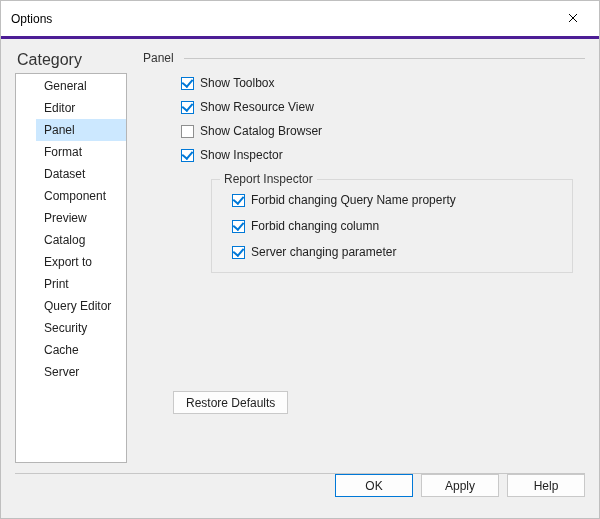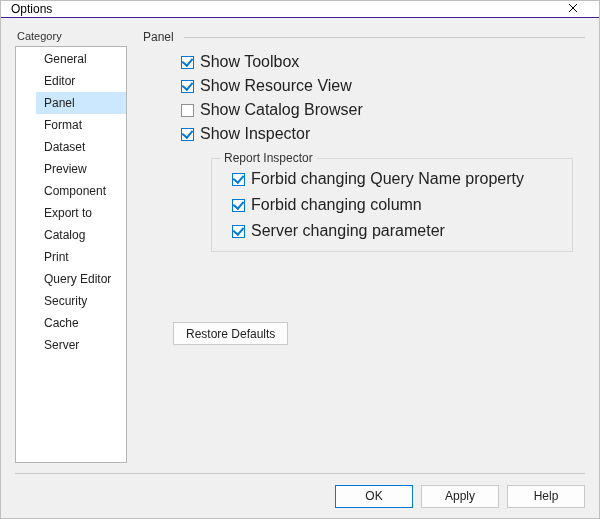--- a/index.html
+++ b/index.html
@@ -14,23 +14,23 @@
     width: 600px;
     height: 519px;
     border: 1px solid #bfbfbf;
     background: #f0f0f0;
     display: flex;
     flex-direction: column;
     position: relative;
   }
   
   .titlebar {
-    height: 17px;
+    height: 38px;
     background: #ffffff;
-    border-bottom: 1px solid #4c1d95;
+    border-bottom: 3px solid #4c1d95;
     display: flex;
     align-items: center;
     padding: 0 6px 0 10px;
   }
   .titlebar .title {
     flex: 1;
     font-size: 12px;
     color: #000;
   }
   .titlebar .close {
@@ -48,21 +48,21 @@
     display: flex;
     padding: 12px 14px 0 14px;
   }
   
   .cat-wrap {
     width: 112px;
     display: flex;
     flex-direction: column;
   }
   .cat-label {
-    font-size: 11px;
+    font-size: 16px;
     margin: 0 0 4px 2px;
     color: #333;
   }
   .cat-list {
     flex: 1;
     background: #ffffff;
     border: 1px solid #b5b5b5;
     overflow: hidden;
     padding-top: 1px;
     height: 395px;
@@ -129,21 +129,21 @@
   .chk-box.checked::after {
     content: "";
     position: absolute;
     left: 2px; top: -1px;
     width: 5px; height: 8px;
     border: solid #0078d7;
     border-width: 0 2px 2px 0;
     transform: rotate(40deg);
   }
   .chk-label {
-    font-size: 16px;
+    font-size: 12px;
     color: #222;
   }
   .groupbox {
     margin: 8px 12px 0 30px;
     border: 1px solid #d9d9d9;
     position: relative;
     padding: 12px 29px 12px 20px;
   }
   .groupbox .legend {
     position: absolute;
@@ -153,21 +153,21 @@
     padding: 0 4px;
     font-size: 12px;
     color: #333;
   }
   .groupbox .inner {
     display: flex;
     flex-direction: column;
     gap: 10px;
   }
   .restore-wrap {
-    margin-top: 70px;
+    margin-top: 118px;
     padding-left: 30px;
   }
   .btn {
     background: #fdfdfd;
     border: 1px solid #c9c9c9;
     height: 23px;
     font-size: 12px;
     color: #222;
     cursor: pointer;
     padding: 0 12px;
@@ -177,21 +177,21 @@
   .btn.default { border-color: #0078d7; }
   
   .footer-divider {
     height: 1px;
     background: #c7c7c7;
     margin: 10px 14px 0 14px;
   }
   .footer {
     height: 44px;
     display: flex;
-    align-items: center;
+    align-items: flex-start;
     justify-content: flex-end;
     gap: 8px;
     padding: 0 14px;
   }
 </style>
 </head>
 <body>
 
 <div class="window">
 
@@ -209,24 +209,24 @@
   <div class="body">
 
     <div class="cat-wrap">
       <div class="cat-label">Category</div>
       <div class="cat-list" id="cat-list">
           <div class="cat-item">General</div>
           <div class="cat-item">Editor</div>
           <div class="cat-item selected">Panel</div>
           <div class="cat-item">Format</div>
           <div class="cat-item">Dataset</div>
+          <div class="cat-item">Component</div>
           <div class="cat-item">Preview</div>
-          <div class="cat-item">Component</div>
+          <div class="cat-item">Catalog</div>
           <div class="cat-item">Export to</div>
-          <div class="cat-item">Catalog</div>
           <div class="cat-item">Print</div>
           <div class="cat-item">Query Editor</div>
           <div class="cat-item">Security</div>
           <div class="cat-item">Cache</div>
           <div class="cat-item">Server</div>
         </div>
     </div>
 
     <div class="right">
 

